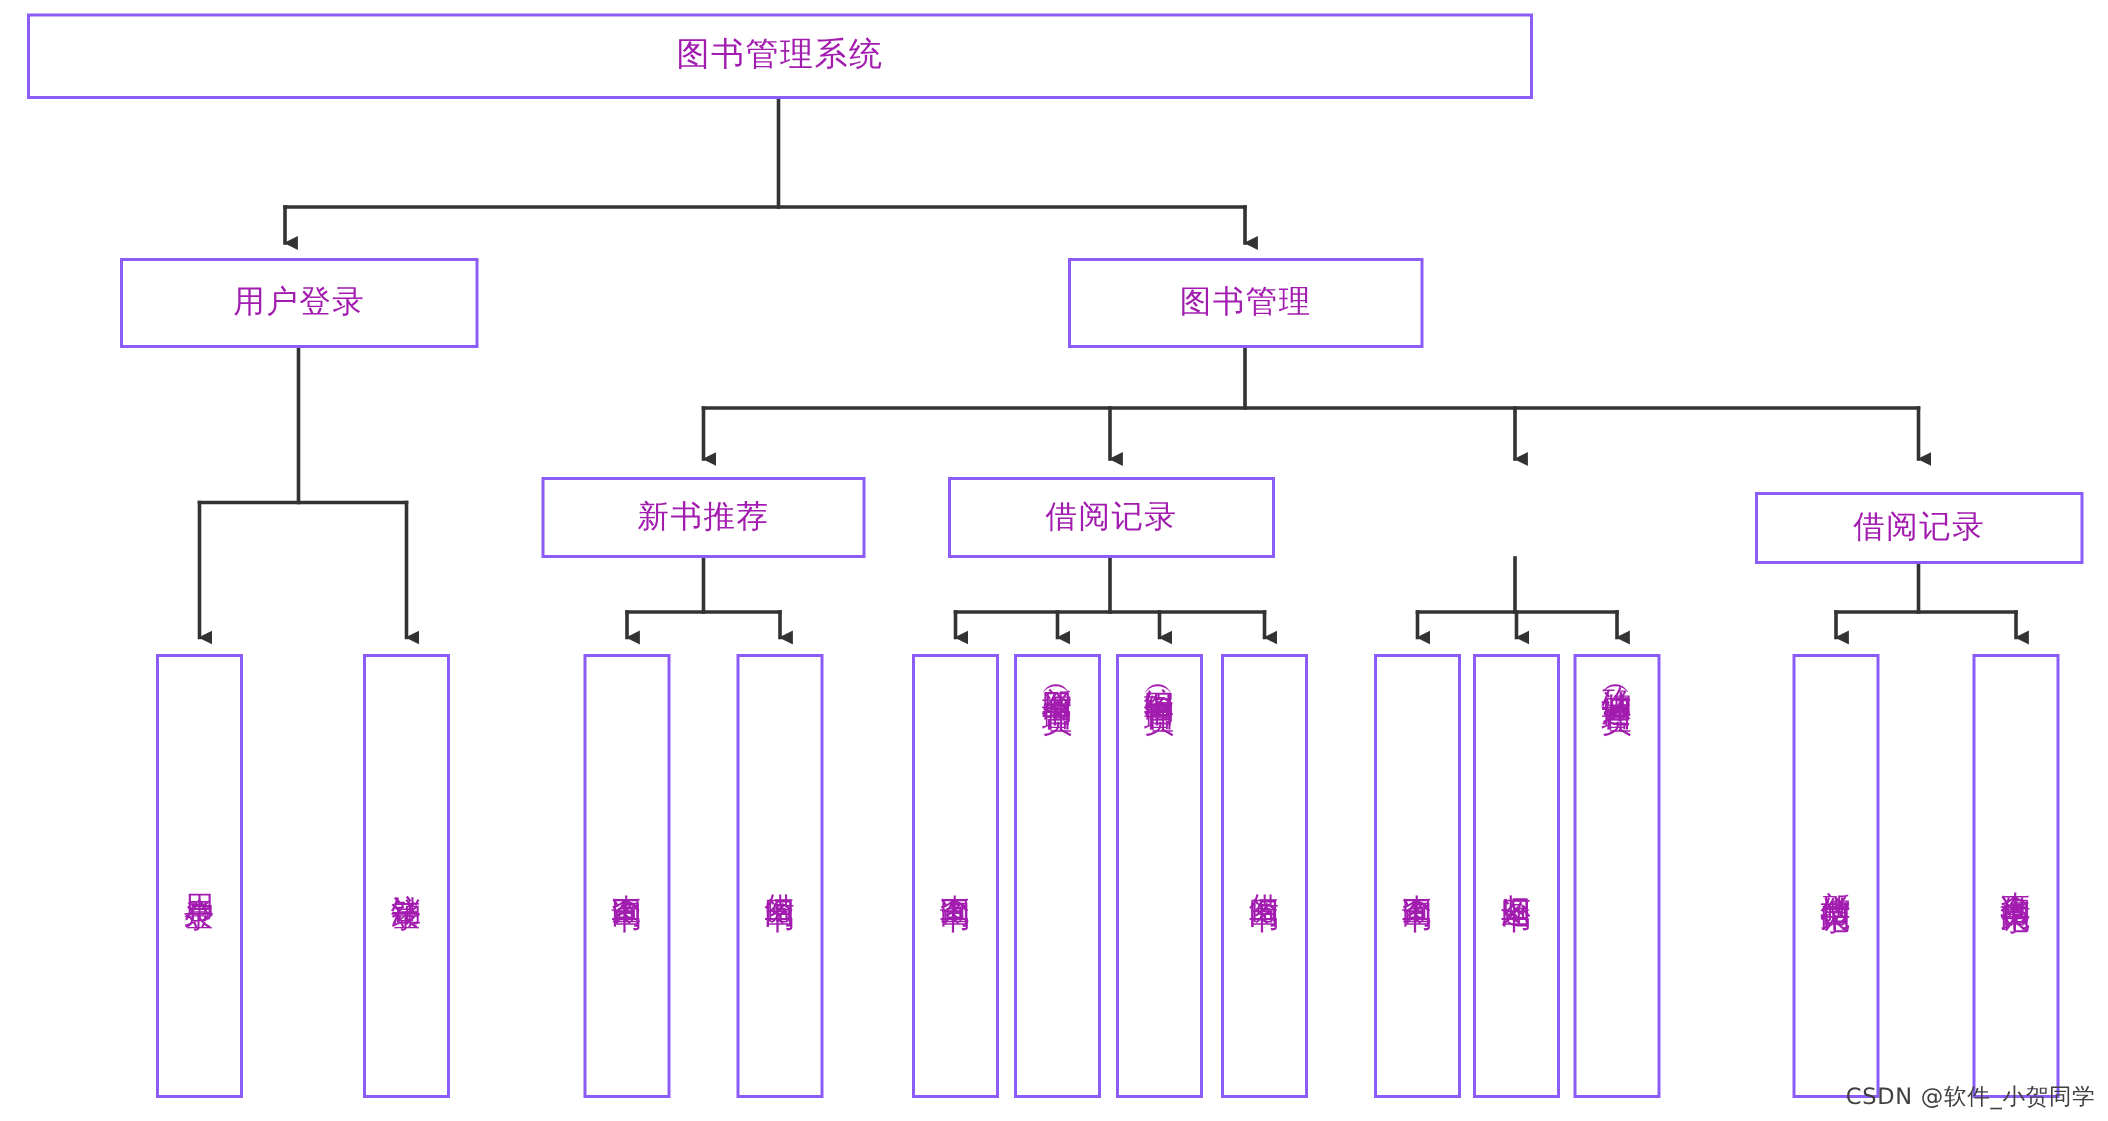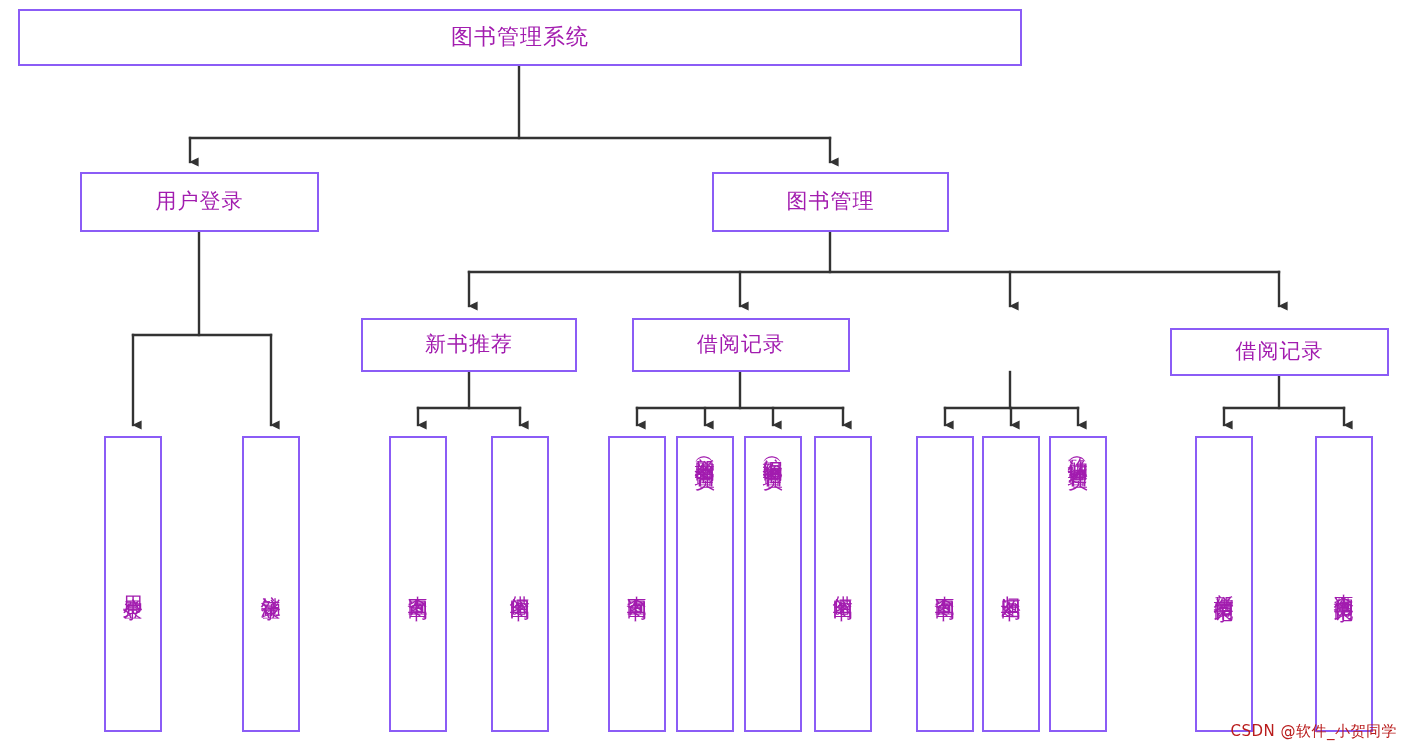--- a/index.html
+++ b/index.html
@@ -69,21 +69,21 @@
   .vert-inner.top {
     align-items: flex-start;
     padding-top: 4px;
     box-sizing: border-box;
   }
   #watermark {
     position: absolute;
     right: 8px;
     bottom: 6px;
     font-size: 15px;
-    color: #b91c1c;
+    color: #404040;
     letter-spacing: 0.5px;
     white-space: nowrap;
     font-family: "DejaVu Sans", "Liberation Sans", sans-serif;
   }
 </style>
 </head>
 <body>
 
 <div id="diagram-root">
 

